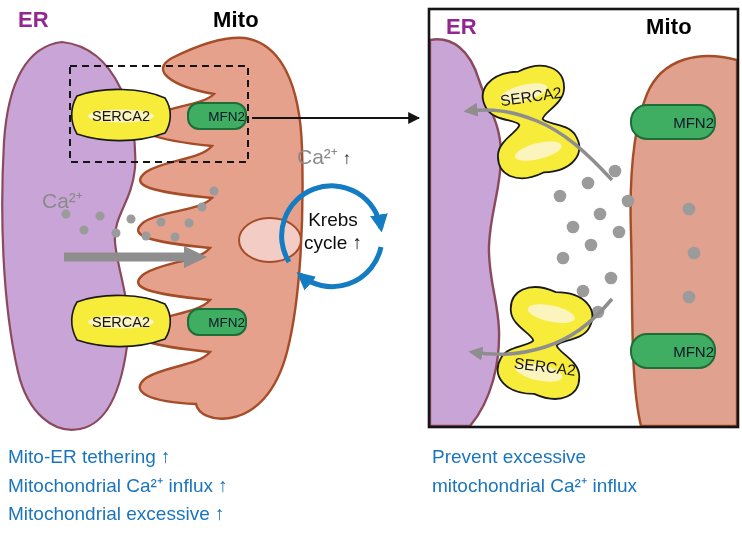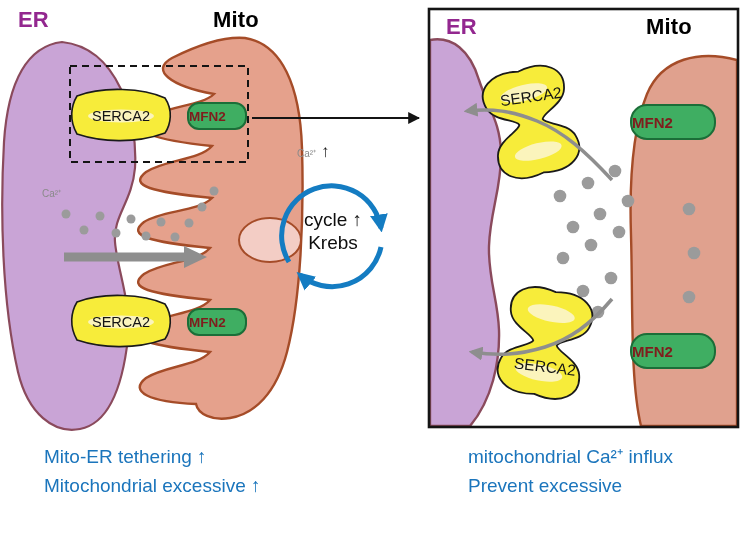--- a/index.html
+++ b/index.html
@@ -5,29 +5,29 @@
   * { margin:0; padding:0; box-sizing:border-box; }
   html,body { background:#fff; }
   body { font-family:"Liberation Sans", sans-serif; }
   .canvas { position:relative; width:742px; height:542px; background:#fff; overflow:hidden; }
   svg.art { position:absolute; left:0; top:0; display:block; }
   .lbl { position:absolute; white-space:nowrap; }
   .organelle-h { font-size:22px; font-weight:700; letter-spacing:.2px; }
   .er-c { color:#93278f; }
   .mito-c { color:#000000; }
   .protein { position:absolute; font-size:14.5px; font-weight:500; color:#141414; text-align:center; }
-  .mfn2 { position:absolute; display:flex; align-items:center; justify-content:flex-start;
-          background:#3fae62; border:2px solid #1b6e38; color:#7f1d1d; font-weight:700; }
+  .mfn2 { position:absolute; display:flex; align-items:center; justify-content:flex-end;
+          background:#3fae62; border:2px solid #1b6e38; color:#0f172a; font-weight:400; }
   .mfn2-sm { width:60px; height:28px; border-radius:12px; font-size:13.5px; }
   .mfn2-lg { width:86px; height:36px; border-radius:17px; font-size:15px; }
-  .gray-t { color:#8a8a8a; font-size:10px; font-weight:500; }
+  .gray-t { color:#8a8a8a; font-size:21px; font-weight:500; }
   .dark-arrow { color:#1c1c1c; font-weight:700; }
   .krebs { position:absolute; left:288px; top:208px; width:90px; text-align:center;
            font-size:19px; line-height:23px; color:#0e0e0e; font-weight:500; }
-  .caption { position:absolute; top:443px; font-size:19px; line-height:28.5px; color:#1b75bc;margin-left:36px; }
+  .caption { position:absolute; top:443px; font-size:19px; line-height:28.5px; color:#1b75bc; }
   .cap-left { left:8px; }
   .cap-right { left:432px; }
 </style>
 </head>
 <body>
 
 <div class="canvas">
 
   <svg class="art" width="742" height="542" viewBox="0 0 742 542">
     <defs>
@@ -145,42 +145,43 @@
   </div>
 
   <span class="lbl gray-t" style="left:42px; top:186px;">Ca²⁺</span>
 
   <span class="lbl" style="left:297px; top:142px;">
     <span class="gray-t">Ca²⁺</span>
     <span class="dark-arrow" style="font-size:17px;">↑</span>
   </span>
 
   <div class="krebs">
+    <div><span>Krebs</span></div>
     <div>
       <span>cycle</span>
       <span class="dark-arrow">↑</span>
     </div>
-    <div><span>Krebs</span></div>
   </div>
 
   <span class="lbl organelle-h er-c" style="left:446px; top:14px;">ER</span>
   <span class="lbl organelle-h mito-c" style="left:646px; top:14px;">Mito</span>
 
   <span class="protein" style="left:486px; top:88px; width:90px; font-size:15.5px; transform:rotate(-8deg);">SERCA2</span>
   <span class="protein" style="left:500px; top:358px; width:90px; font-size:15.5px; transform:rotate(7deg);">SERCA2</span>
 
   <div class="mfn2 mfn2-lg" style="left:630px; top:104px;">
     <span>MFN2</span>
   </div>
   <div class="mfn2 mfn2-lg" style="left:630px; top:333px;">
     <span>MFN2</span>
   </div>
 
   <div class="caption cap-left">
     <div>Mito-ER tethering ↑</div>
+    <div>Mitochondrial Ca²⁺ influx ↑</div>
     <div>Mitochondrial excessive ↑</div>
   </div>
   <div class="caption cap-right">
+    <div>Prevent excessive</div>
     <div>mitochondrial Ca²⁺ influx</div>
-    <div>Prevent excessive</div>
   </div>
 
 </div>
 
 </body></html>

